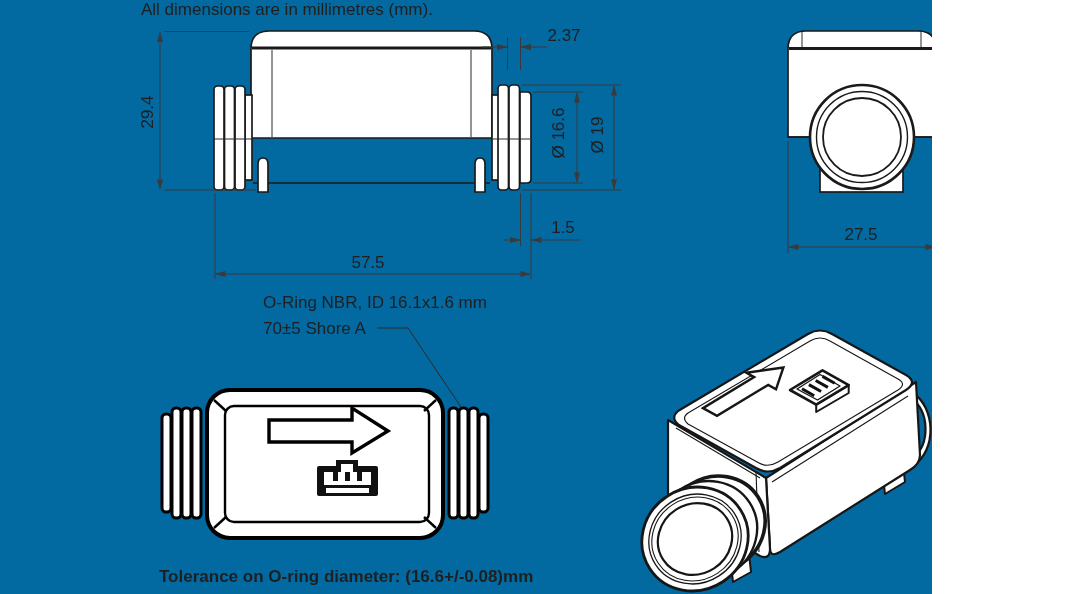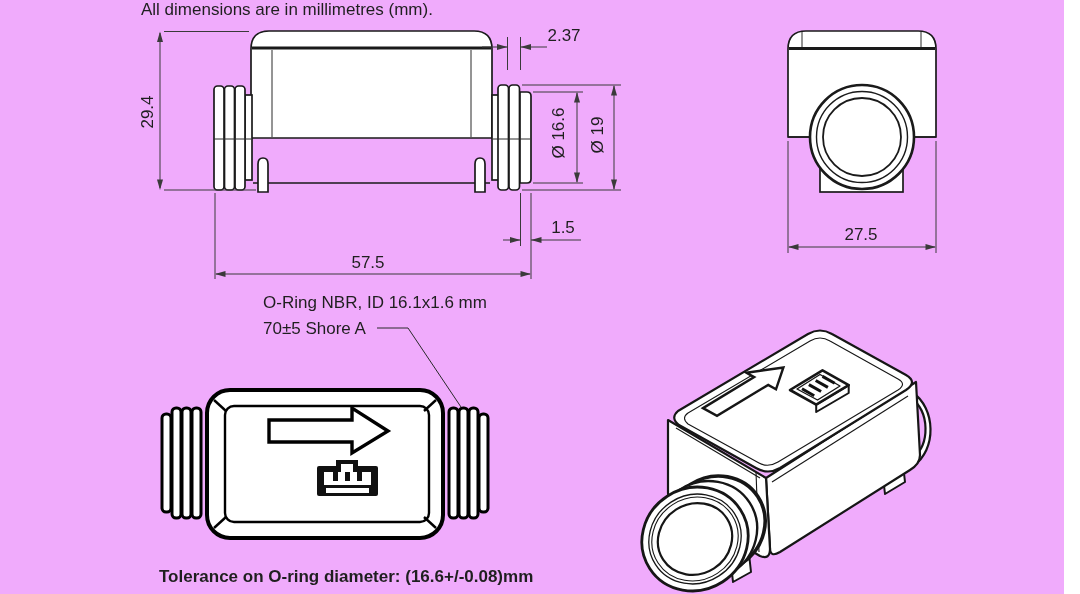--- a/index.html
+++ b/index.html
@@ -1,16 +1,16 @@
 <!DOCTYPE html>
 <html><head>
 <meta charset="utf-8">
 <style>
   html,body{margin:0;padding:0;background:#fff;}
-  .canvas{position:relative;width:1064px;height:594px;background:#f0abfc;overflow:hidden;
+  .canvas{position:relative;width:932px;height:594px;background:#0369a1;overflow:hidden;
           font-family:"Liberation Sans", sans-serif;}
   .canvas svg{position:absolute;left:0;top:0;}
   text{fill:#1f1f1f;font-family:"Liberation Sans", sans-serif;font-size:17px;}
   .bold{font-weight:bold;}
   .thin{stroke:#3a3a3a;stroke-width:1;fill:none;}
   .obj{stroke:#1a1a1a;stroke-width:1.7;fill:#ffffff;}
   .objline{stroke:#1a1a1a;stroke-width:1.7;fill:none;}
   .seam{stroke:#1a1a1a;stroke-width:3.2;fill:none;}
   .hair{stroke:#2a2a2a;stroke-width:1;fill:none;}
   .arrowhead{fill:#3a3a3a;stroke:none;}

